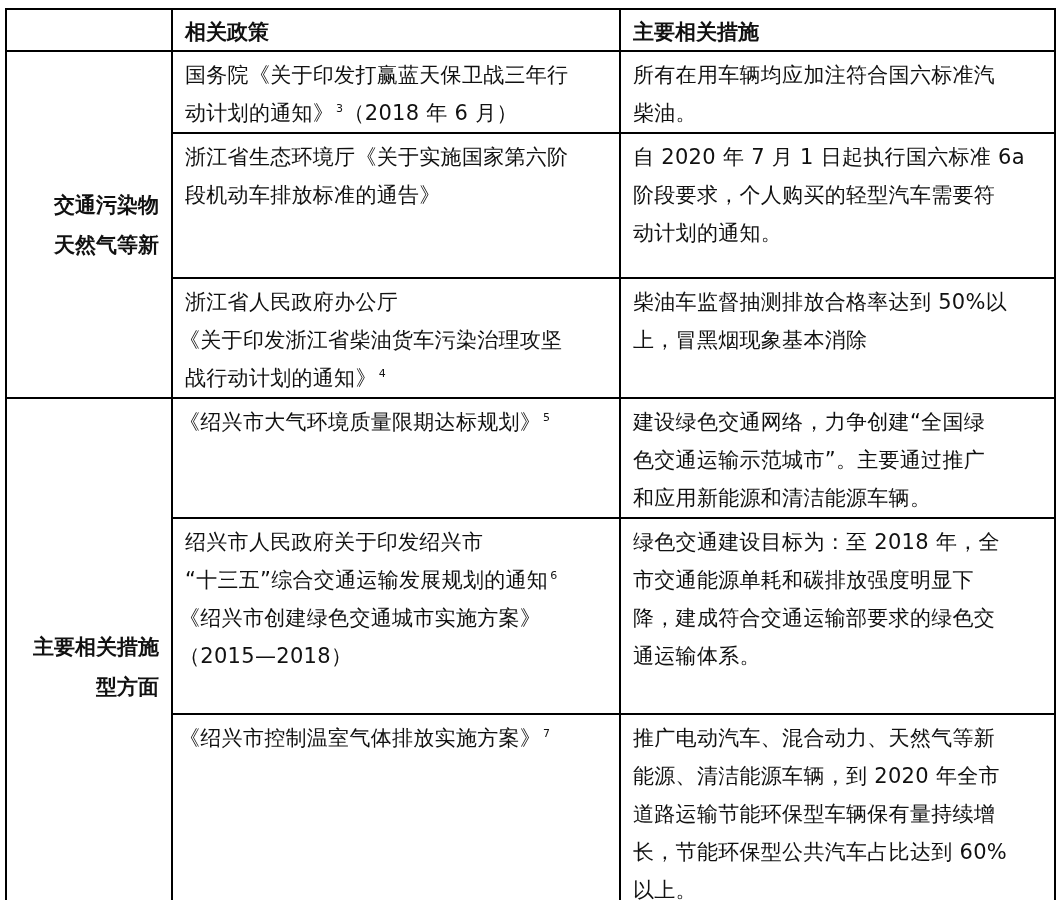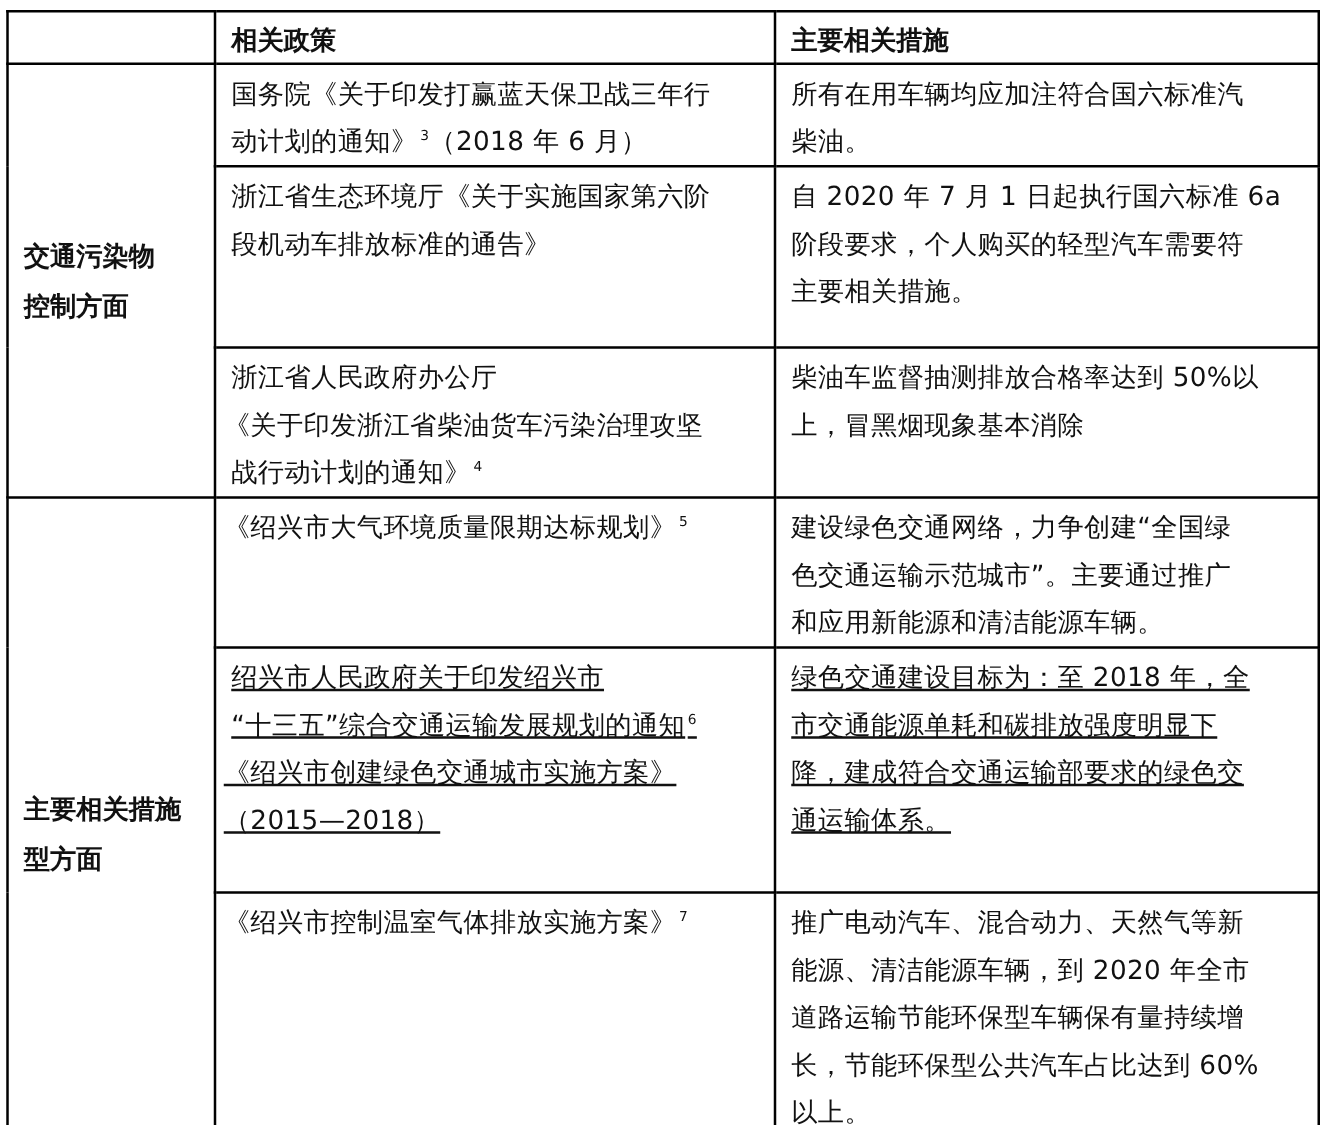--- a/index.html
+++ b/index.html
@@ -49,37 +49,37 @@
     }
     .cat-cell {
       vertical-align: middle !important;
       text-align: center !important;
     }
     .cat-inner {
       font-size: 21px;
       font-weight: bold;
       line-height: 40px;
       padding: 0 12px;
-      text-align: left;
+      text-align: right;
     }
     sup {
       font-size: 11px;
       vertical-align: super;
       line-height: 0;
       margin-left: 2px;
     }
     .line { display: block; }
     .line.indent-half { text-indent: -6px; }
 
     .r-head { height: 41px; }
     .r1 { height: 79px; }
     .r2 { height: 145px; }
     .r3 { height: 120px; margin-left: 43px; }
     .r4 { height: 120px; }
-    .r5 { height: 196px; text-decoration: underline; }
+    .r5 { height: 196px; }
     .r6 { height: 221px; }
   </style>
 </head>
 <body>
 
 <table class="policy-table">
   <colgroup>
     <col class="col-cat">
     <col class="col-policy">
     <col class="col-measure">
@@ -94,21 +94,21 @@
         </th>
     <th>
           <div class="head-inner">主要相关措施</div>
         </th>
   </tr>
 
   <tr class="r1">
     <td rowspan="3" class="cat-cell">
       <div class="cat-inner">
         <span class="line">交通污染物</span>
-        <span class="line">控制方面</span>
+        <span class="line">天然气等新</span>
       </div>
     </td>
     <td>
       <div class="cell-inner">
         <span class="line">国务院《关于印发打赢蓝天保卫战三年行</span>
         <span class="line"><span>动计划的通知》</span><sup>3</sup><span>（2018 年 6 月）</span></span>
       </div>
     </td>
     <td>
       <div class="cell-inner">
@@ -121,21 +121,21 @@
     <td>
       <div class="cell-inner">
         <span class="line">浙江省生态环境厅《关于实施国家第六阶</span>
         <span class="line">段机动车排放标准的通告》</span>
       </div>
     </td>
     <td>
       <div class="cell-inner">
         <span class="line">自 2020 年 7 月 1 日起执行国六标准 6a</span>
         <span class="line">阶段要求，个人购买的轻型汽车需要符</span>
-        <span class="line">主要相关措施。</span>
+        <span class="line">动计划的通知。</span>
       </div>
     </td>
   </tr>
   <tr class="r3">
     <td>
       <div class="cell-inner">
         <span class="line">浙江省人民政府办公厅</span>
         <span class="line indent-half">《关于印发浙江省柴油货车污染治理攻坚</span>
         <span class="line"><span>战行动计划的通知》</span><sup>4</sup></span>
       </div>

